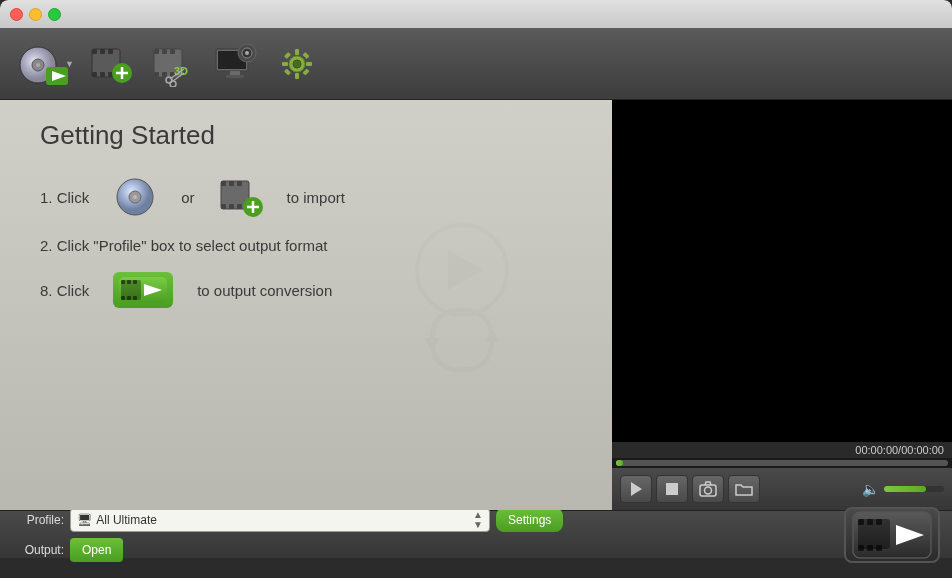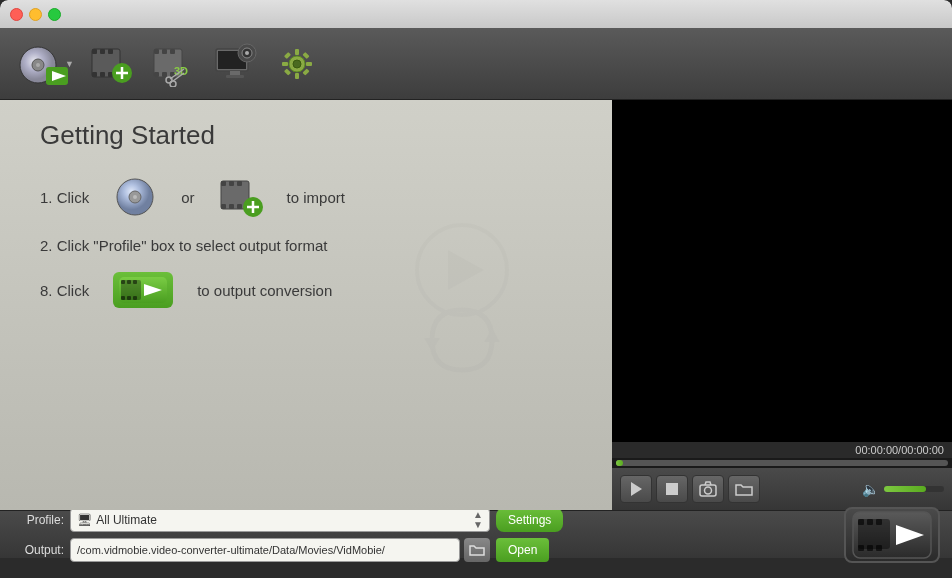--- a/index.html
+++ b/index.html
@@ -556,30 +556,20 @@
           <span>🖥</span>
           <span>All Ultimate</span>
         </span>
         <span class="select-arrows">▲<br>▼</span>
       </div>
       <button class="btn-settings">Settings</button>
     </div>
 
     <div class="field-row">
       <span class="field-label">Output:</span>
-      <div class="field-input-wrapper">
-        <div class="field-input">
-          <span style="font-size:11px;color:#333;overflow:hidden;white-space:nowrap;">/com.vidmobie.video-converter-ultimate/Data/Movies/VidMobie/</span>
-        </div>
-        <div class="folder-icon-btn">
-          <svg width="16" height="14" viewBox="0 0 16 14">
-            <path d="M1,3 L1,12 L15,12 L15,5 L7,5 L5,3 Z" fill="none" stroke="#ddd" stroke-width="1.5"></path>
-          </svg>
-        </div>
-      </div>
       <button class="btn-open">Open</button>
     </div>
   </div>
 
   <div class="convert-big-btn">
     <svg width="80" height="48" viewBox="0 0 80 48">
       <rect x="1" y="1" width="78" height="46" rx="7" fill="url(#bigConvGrad)" stroke="#555" stroke-width="1.5"></rect>
 
       <rect x="6" y="8" width="32" height="30" rx="3" fill="rgba(0,0,0,0.4)"></rect>
       <rect x="6" y="8" width="6" height="6" rx="1" fill="rgba(0,0,0,0.6)"></rect>

